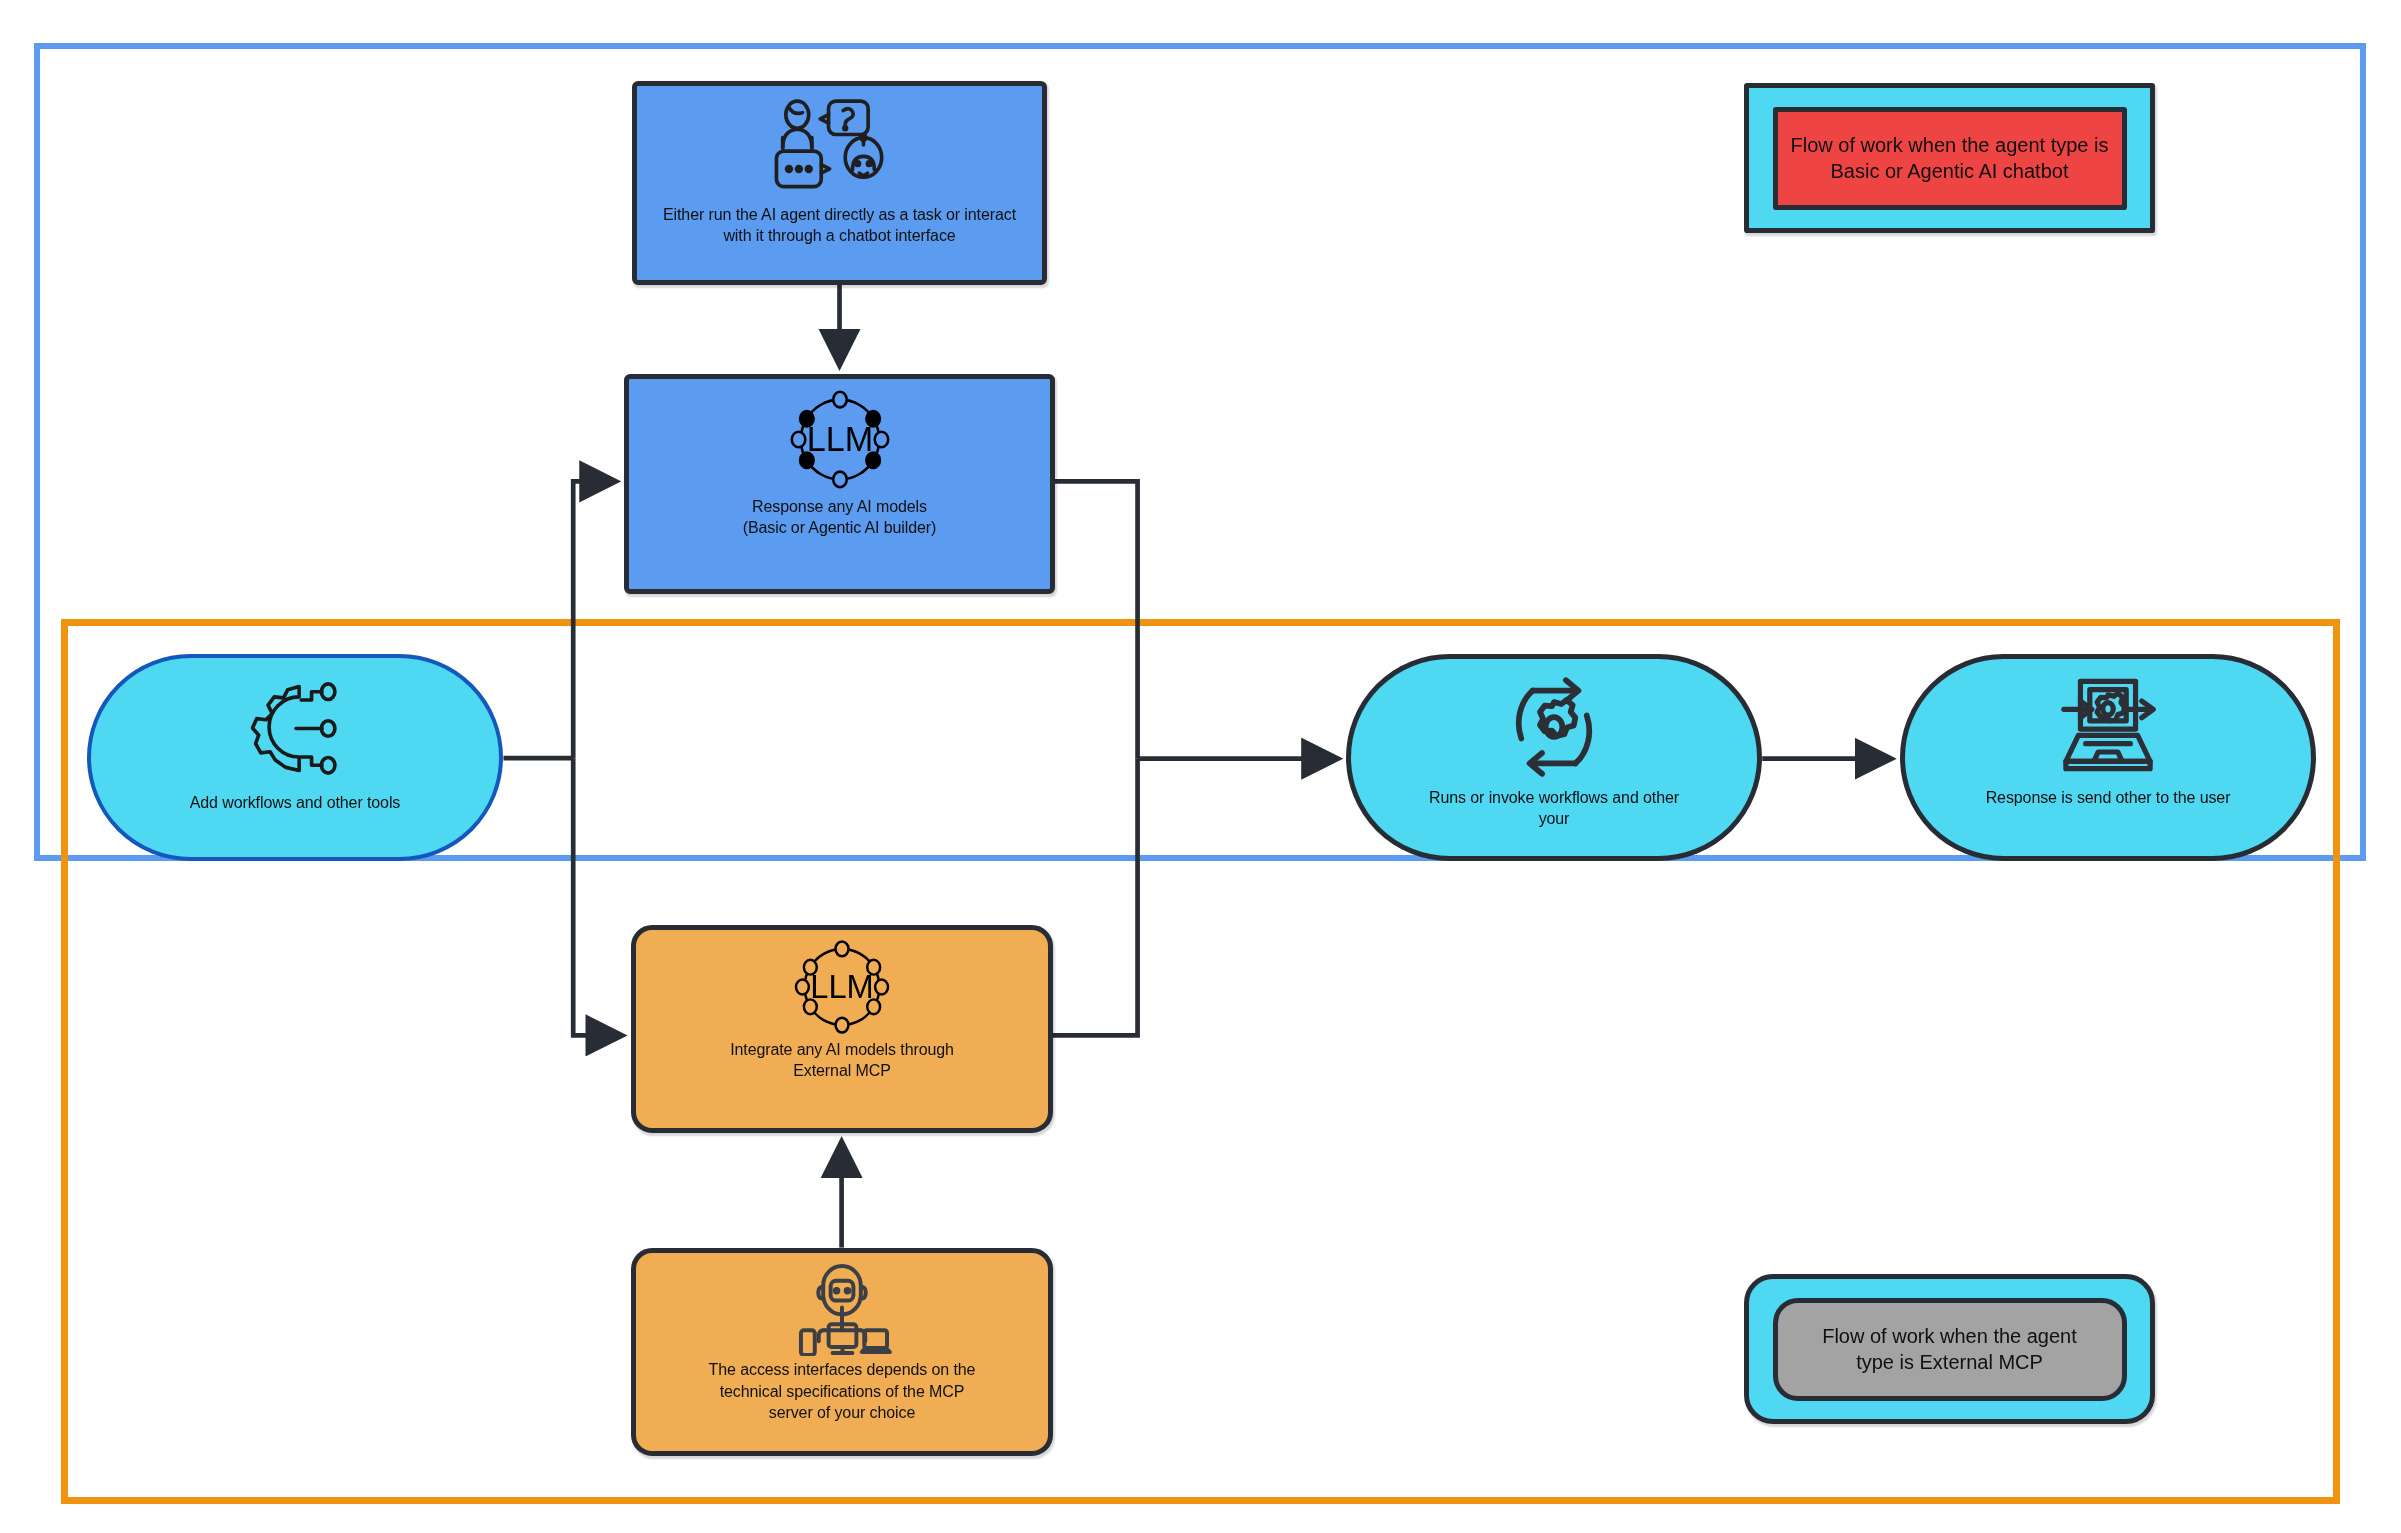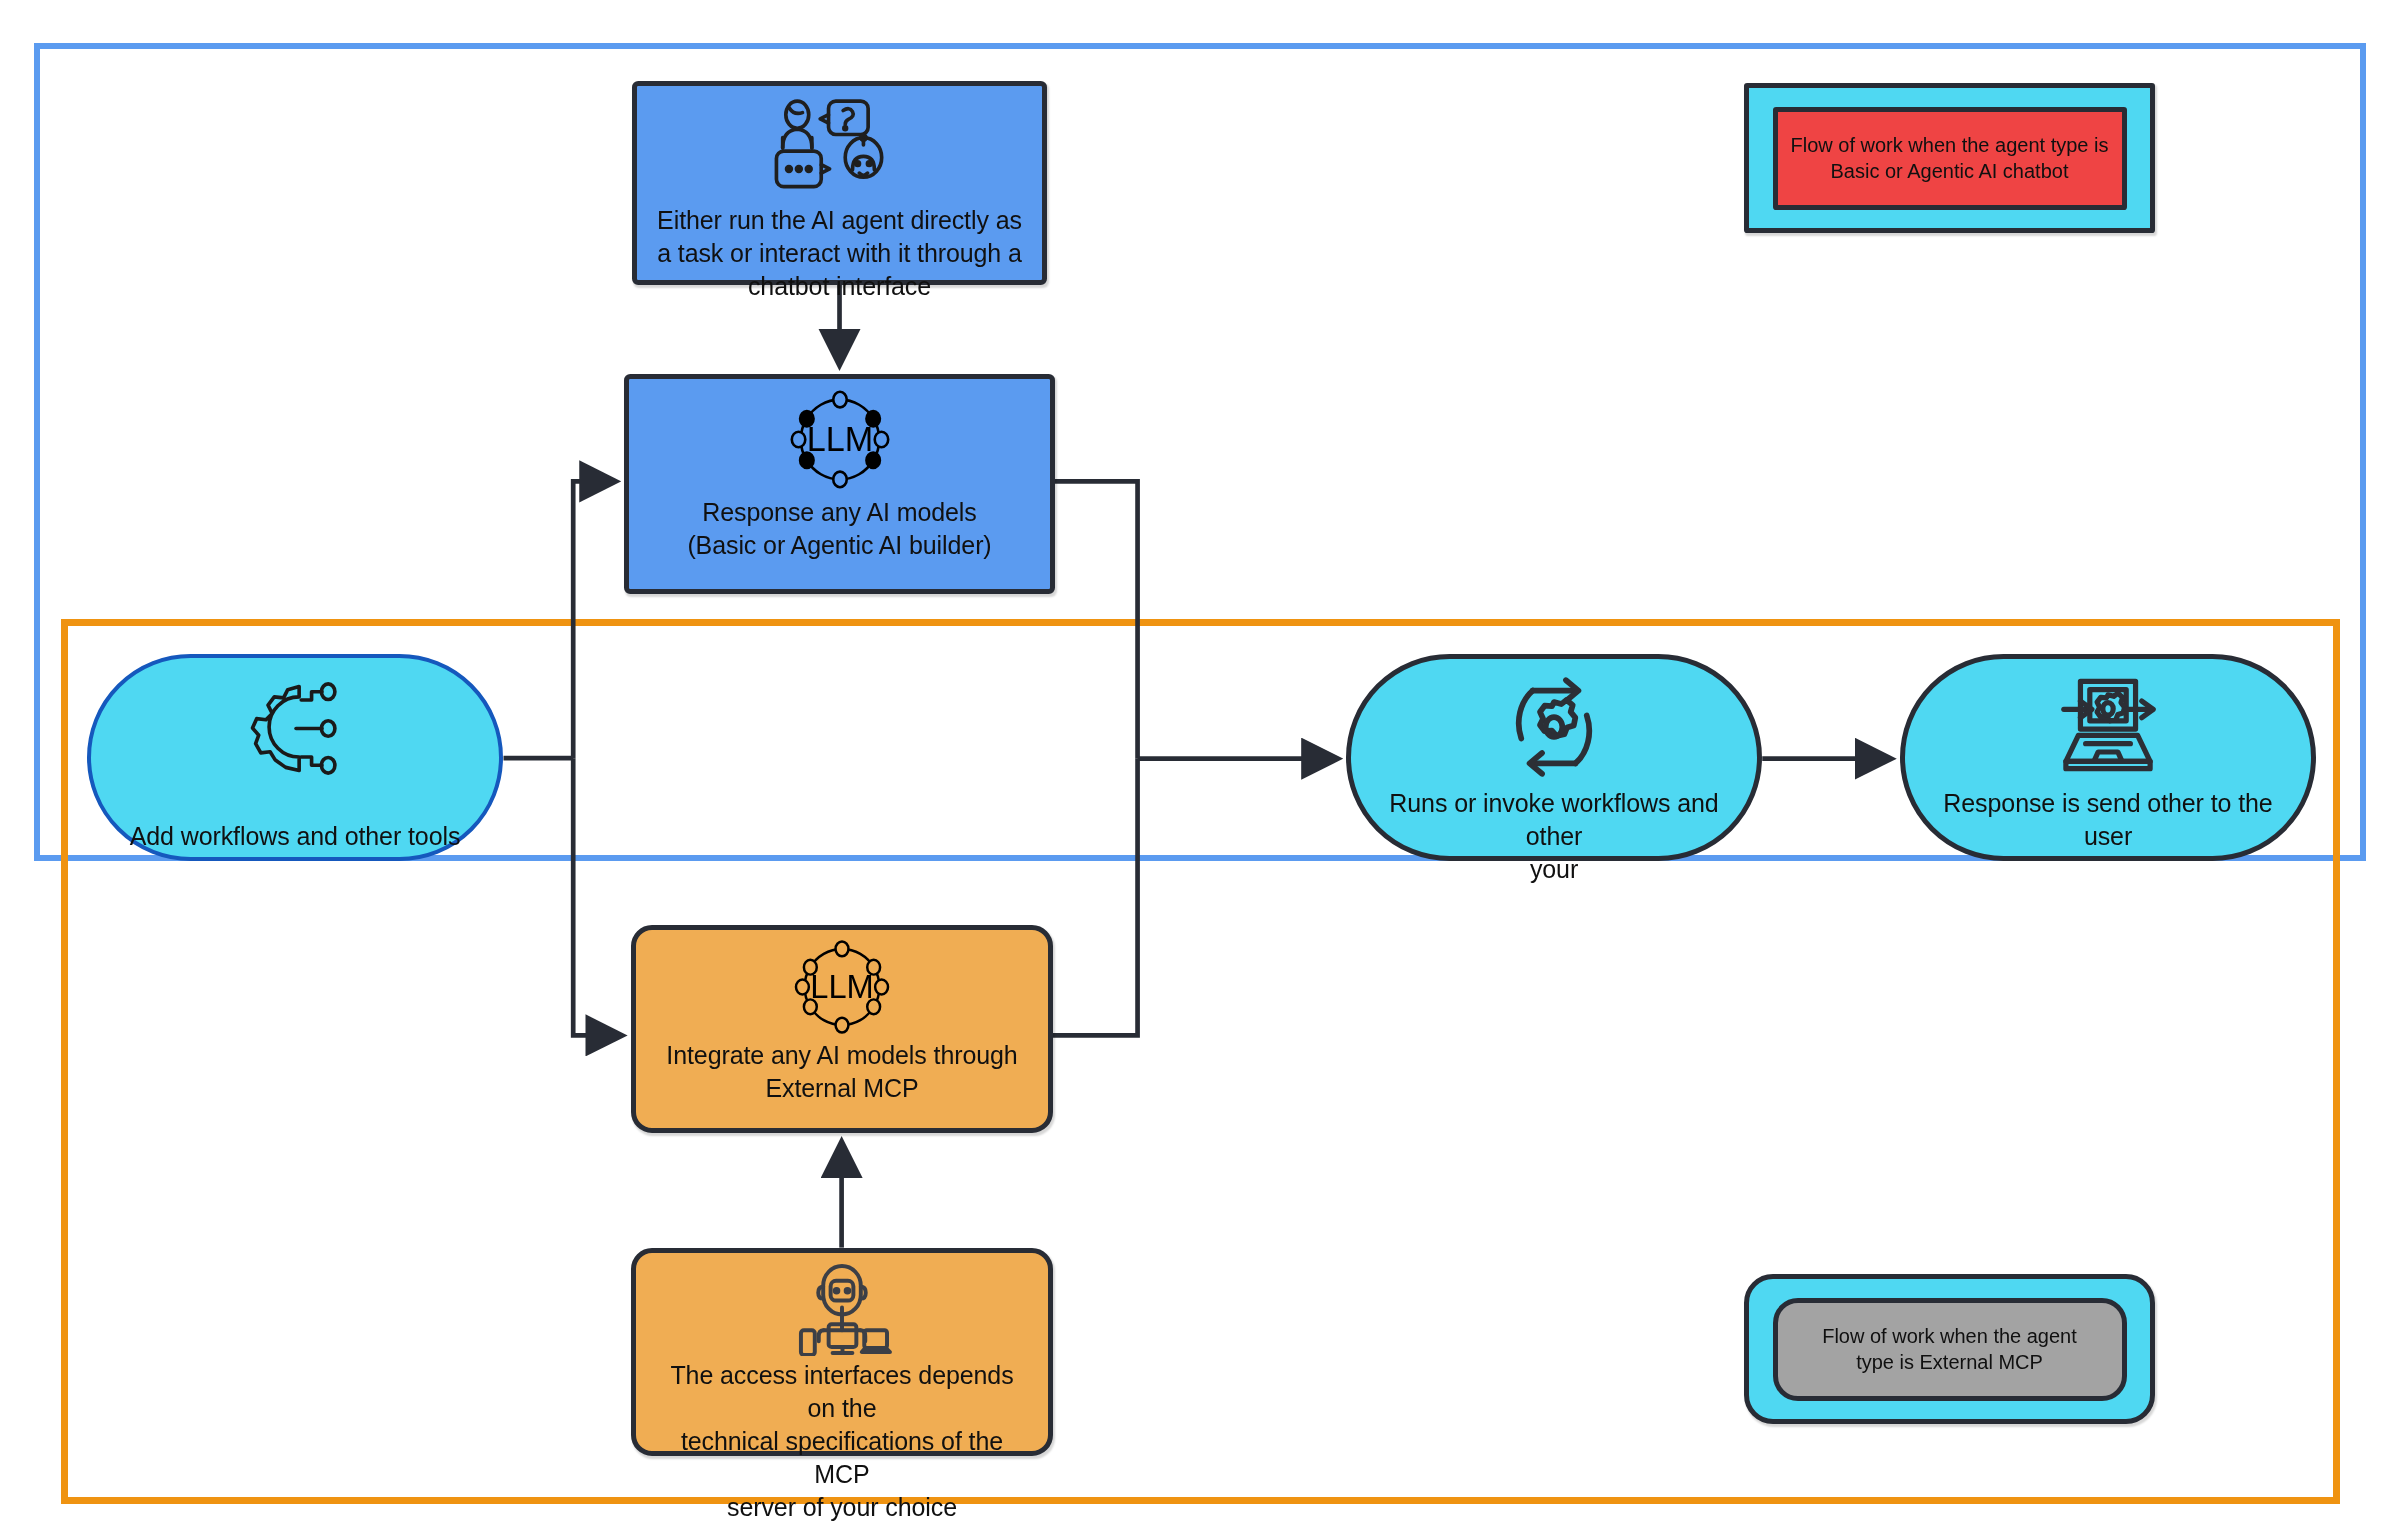--- a/index.html
+++ b/index.html
@@ -52,21 +52,21 @@
     box-sizing: border-box;
     z-index: 5;
     display: flex;
     flex-direction: column;
     align-items: center;
     justify-content: flex-start;
     text-align: center;
     color: #111111;
   }
   .node .caption {
-    font-size: 25px;
+    font-size: 16px;
     line-height: 1.32;
     letter-spacing: -0.1px;
     padding: 0 17.7px;
     color: #101010;
   }
   .node .glyph {
     display: flex;
     align-items: center;
     justify-content: flex-end;
   }
@@ -115,21 +115,21 @@
   #node-llm-mcp .glyph { margin-top: 10.4px; }
   #node-llm-mcp .caption { margin-top: 4.2px; }
 
   #node-mcp-server {
     left: 631px; top: 1248px; width: 422px; height: 208px;
   }
   #node-mcp-server .glyph { margin-top: 9.4px; }
   #node-mcp-server .caption { margin-top: 3.1px; }
 
   #node-add-tools {
-    left: 87px; top: 654px; width: 416px; height: 207px; gap: 28px;
+    left: 87px; top: 654px; width: 416px; height: 207px;
   }
   #node-add-tools .glyph { margin-top: 21px; }
   #node-add-tools .caption { margin-top: 13.5px; }
 
   #node-run-tools {
     left: 1346px; top: 654px; width: 416px; height: 207px;
   }
   #node-run-tools .glyph { margin-top: 15.6px; }
   #node-run-tools .caption { margin-top: 8.3px; }
 

